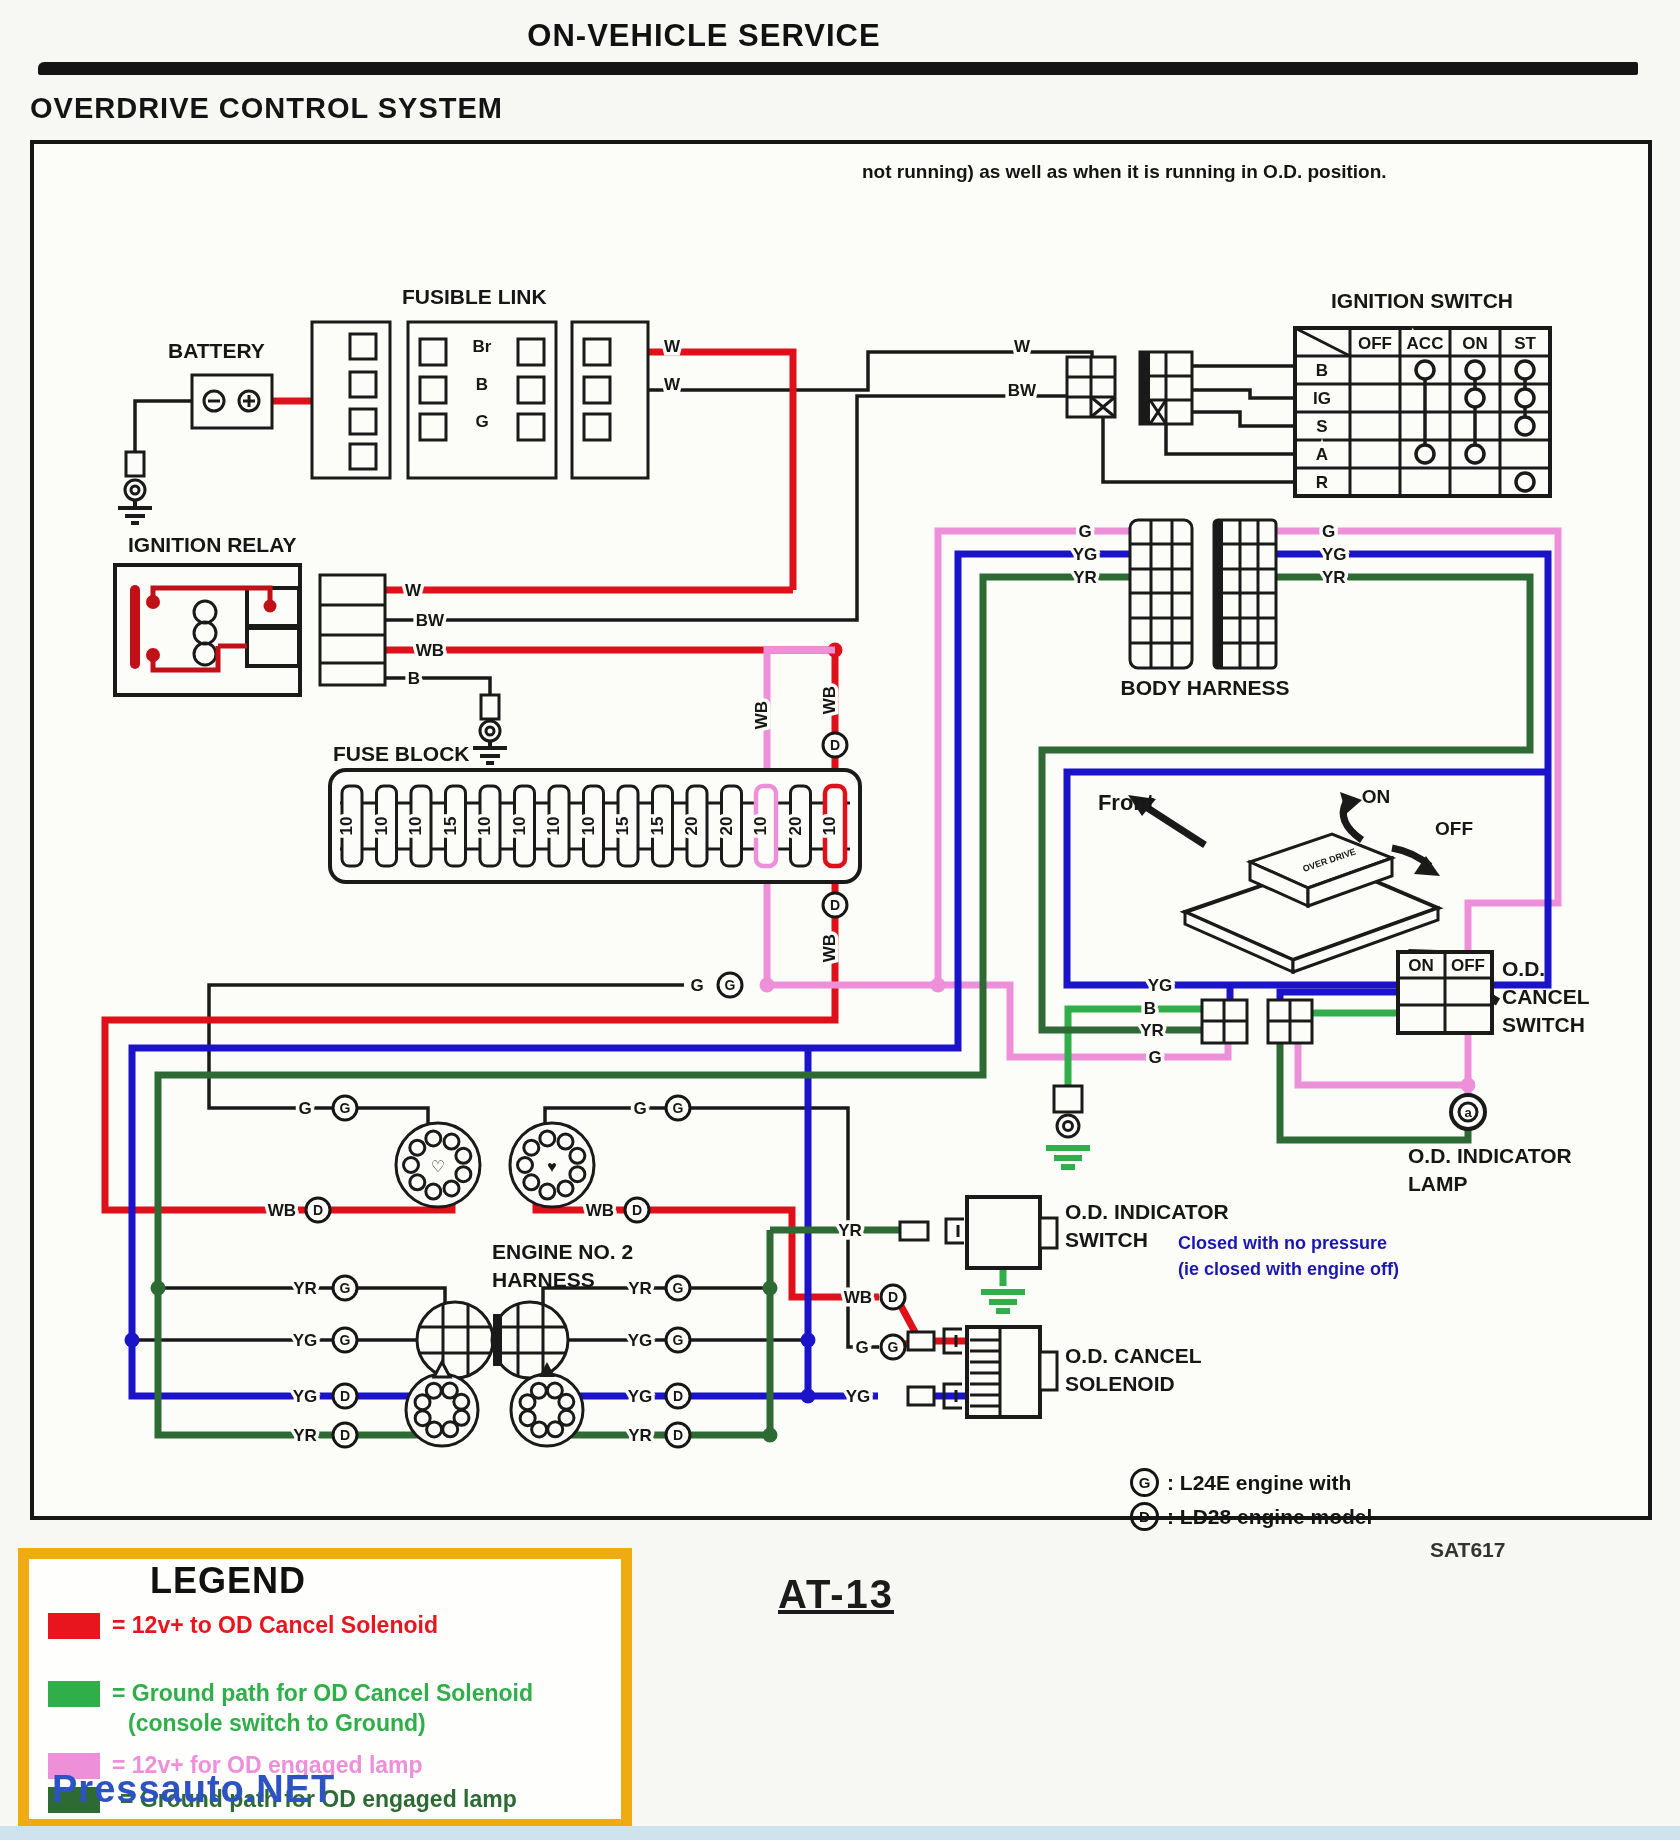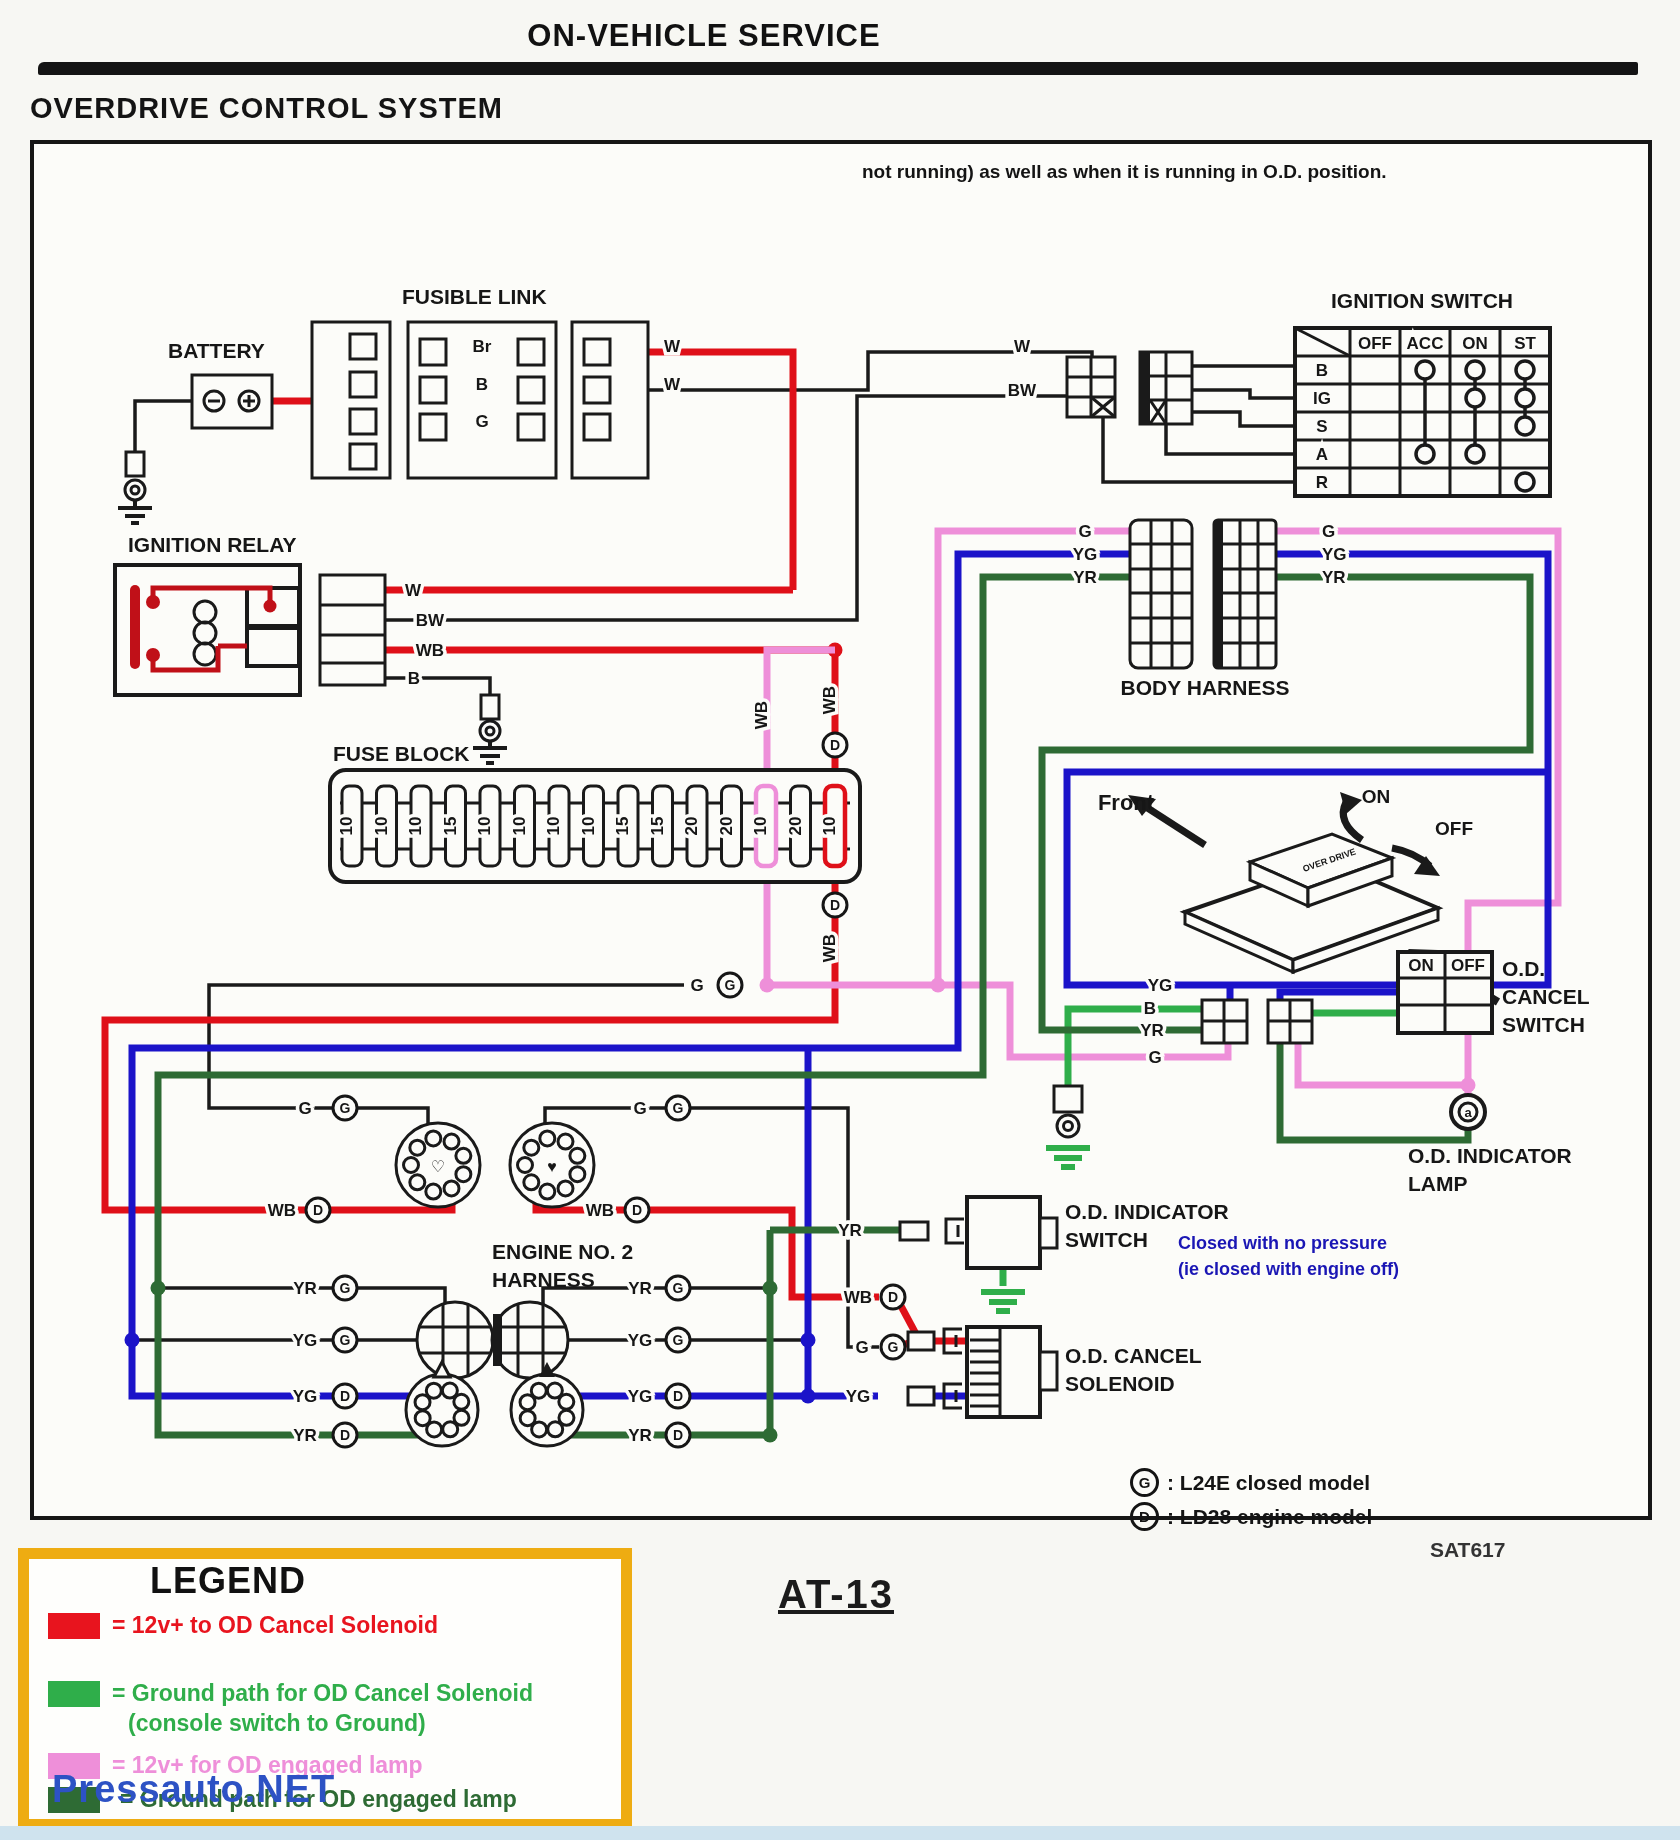--- a/index.html
+++ b/index.html
@@ -585,21 +585,21 @@
     <span class="lg-swatch" id="sw4" style="background: rgb(46, 107, 52);"></span>
     <span id="lt4" style="color: rgb(46, 107, 52);">= Ground path for OD engaged lamp</span>
   </div>
   <div id="watermark" class="abs">Pressauto.NET</div>
 
   <div id="at13" class="abs">AT-13</div>
   <div id="sat617" class="abs">SAT617</div>
 
   <div class="engine-key" style="left:1130px;top:1468px;">
     <span class="key-circ">G</span>
-    <span>:  L24E closed model</span>
+    <span>:  L24E engine with</span>
   </div>
   <div class="engine-key" style="left:1130px;top:1502px;">
     <span class="key-circ">D</span>
     <span>:  LD28 engine model</span>
   </div>
 
   <div id="bottom-strip" class="abs"></div>
 </div>
 
 </body></html>

